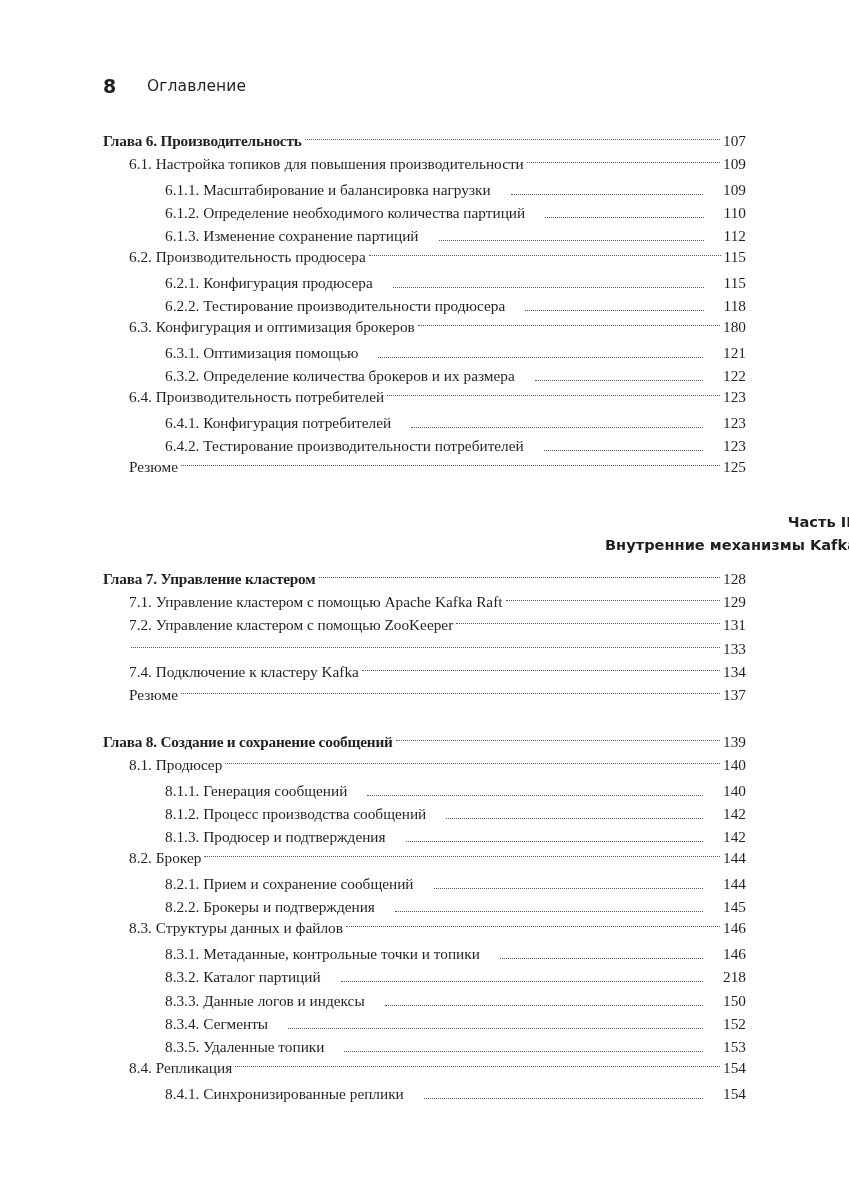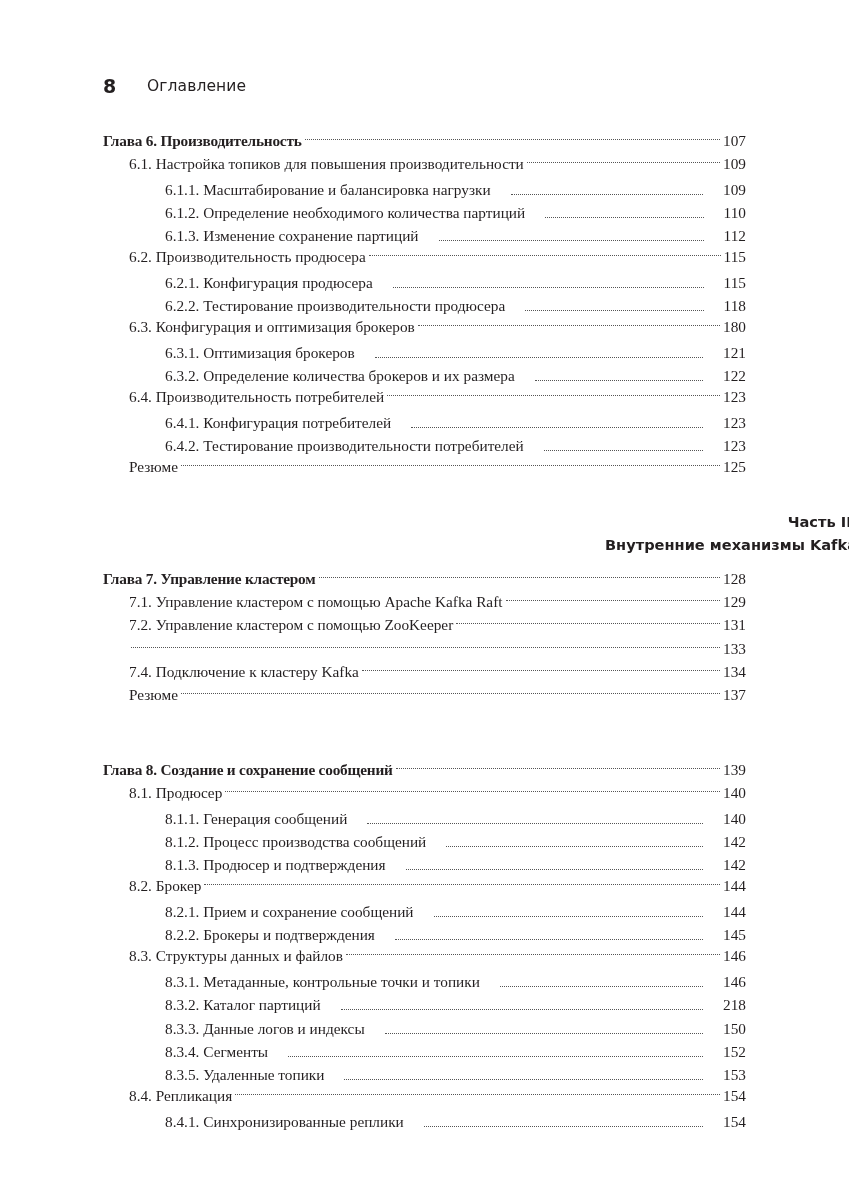--- a/index.html
+++ b/index.html
@@ -67,21 +67,21 @@
       <span class="t">6.2.2. Тестирование производительности продюсера</span>
       <span class="dots"></span>
       <span class="p">118</span>
     </div>
     <div class="row l1">
       <span class="t">6.3. Конфигурация и оптимизация брокеров</span>
       <span class="dots"></span>
       <span class="p">180</span>
     </div>
     <div class="row l2">
-      <span class="t">6.3.1. Оптимизация брокеров</span>
+      <span class="t">6.3.1. Оптимизация помощью</span>
       <span class="dots"></span>
       <span class="p">121</span>
     </div>
     <div class="row l2">
       <span class="t">6.3.2. Определение количества брокеров и их размера</span>
       <span class="dots"></span>
       <span class="p">122</span>
     </div>
     <div class="row l1">
       <span class="t">6.4. Производительность потребителей</span>
@@ -135,21 +135,21 @@
       <span class="dots"></span>
       <span class="p">134</span>
     </div>
     <div class="row l1" style="padding-left: 26px;">
       <span class="t">Резюме</span>
       <span class="dots"></span>
       <span class="p">137</span>
     </div>
   </div>
 
-<div class="toc" id="toc-ch8" style="top:730px;margin-top:28px;">
+<div class="toc" id="toc-ch8" style="top:730px;">
     <div class="row l0">
       <span class="t">Глава 8. Создание и сохранение сообщений</span>
       <span class="dots"></span>
       <span class="p">139</span>
     </div>
     <div class="row l1">
       <span class="t">8.1. Продюсер</span>
       <span class="dots"></span>
       <span class="p">140</span>
     </div>

